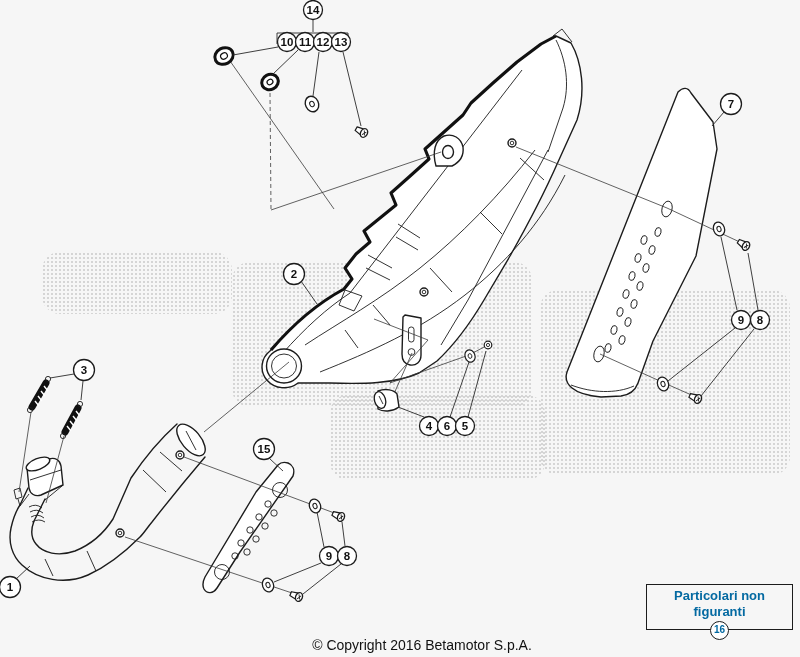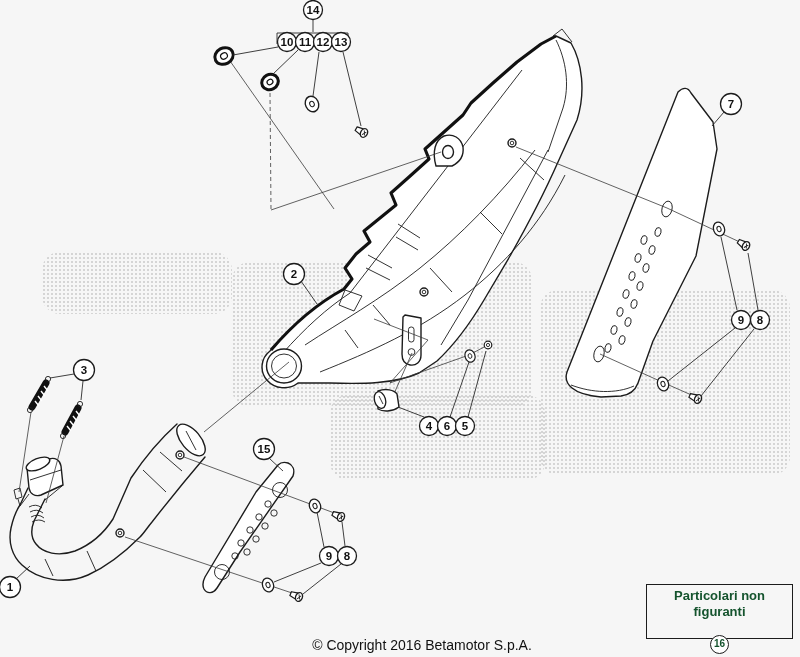--- a/index.html
+++ b/index.html
@@ -10,24 +10,24 @@
   svg{position:absolute;left:0;top:0;}
   svg *{vector-effect:none;}
   .ln{stroke:#1c1c1c;fill:none;stroke-width:1.4;stroke-linejoin:round;stroke-linecap:round;}
   .thin{stroke:#1c1c1c;fill:none;stroke-width:0.9;}
   .thick{stroke:#111;fill:none;stroke-width:3.1;stroke-linejoin:round;}
   .wht{fill:#fff;}
   .axis{stroke:#3a3a3a;fill:none;stroke-width:0.8;}
   .lead{stroke:#2a2a2a;fill:none;stroke-width:0.9;}
   .co circle{fill:#fff;stroke:#1c1c1c;stroke-width:1.3;}
   .co text{font:700 11.5px "Liberation Sans",sans-serif;fill:#111;text-anchor:middle;}
-  #legendbox{position:absolute;left:646px;top:584px;width:147px;height:55px;border:1.4px solid #1c1c1c;
-      background:#f6f6f6;text-align:center;font-weight:700;font-size:13px;color:#14532d;line-height:16px;padding-top:3px;box-sizing:border-box;}
+  #legendbox{position:absolute;left:646px;top:584px;width:147px;height:46px;border:1.4px solid #1c1c1c;
+      background:#f6f6f6;text-align:center;font-weight:700;font-size:13px;color:#0369a1;line-height:16px;padding-top:3px;box-sizing:border-box;}
   #legendbox .refcirc{display:inline-block;width:17px;height:17px;border:1.2px solid #1c1c1c;border-radius:50%;
-      font-size:10px;font-weight:700;line-height:16px;background:#fff;margin-top:15px;}
+      font-size:10px;font-weight:700;line-height:16px;background:#fff;margin-top:1px;}
   #copyright{position:absolute;left:0;top:637px;width:800px;text-align:center;
       font-weight:400;font-size:14px;color:#111;margin-left:22px;}
 </style>
 </head>
 <body>
 
 <div id="stage">
 
   <div class="wm" style="left:42px;top:252px;width:190px;height:62px;"></div>
   <div class="wm" style="left:232px;top:262px;width:300px;height:145px;"></div>

